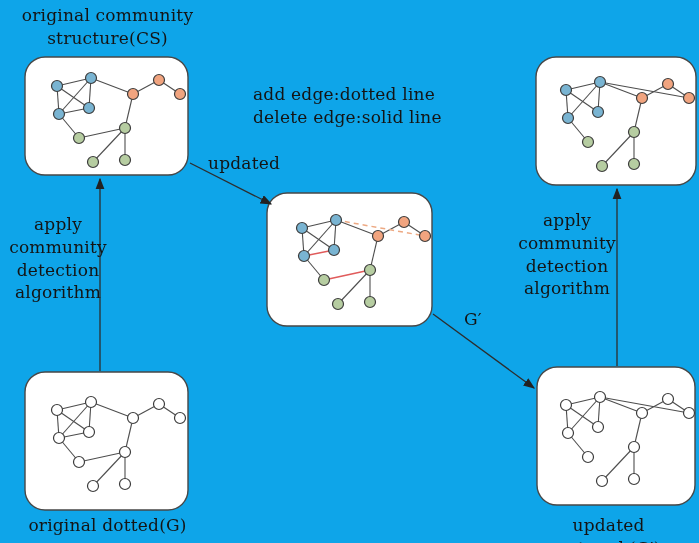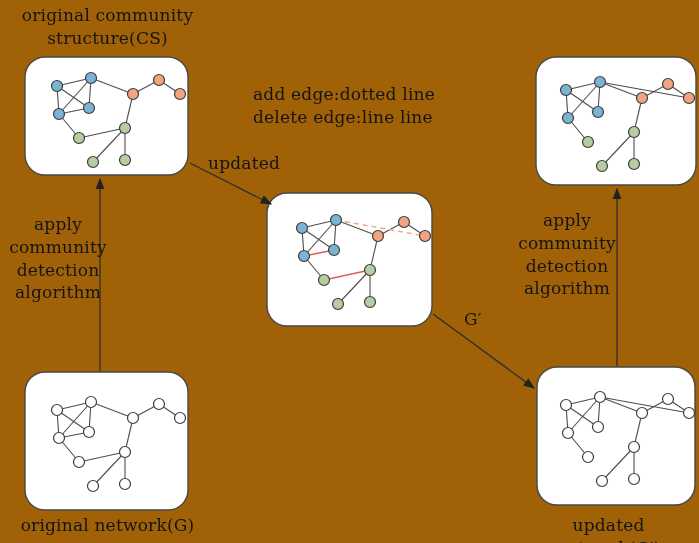--- a/index.html
+++ b/index.html
@@ -1,17 +1,17 @@
 <!DOCTYPE html>
 <html><head>
 <meta charset="utf-8">
 <style>
   html,body{margin:0;padding:0;background:#ffffff;}
   .canvas{
-    position:relative;width:699px;height:543px;background:#a16207;
+    position:relative;width:699px;height:543px;background:#0ea5e9;
     font-family:"DejaVu Serif", serif;color:#141414;overflow:hidden;
   }
   svg.layer{position:absolute;left:0;top:0;}
   .panel{fill:#ffffff;stroke:#474747;stroke-width:1.4;}
   .arrow{stroke:#2d2d2d;stroke-width:1.3;fill:none;}
   .lbl{
     position:absolute;font-size:17px;line-height:1.34;
     white-space:pre-line;letter-spacing:0.2px;
   }
   .center{text-align:center;}
@@ -172,32 +172,32 @@
         <circle cx="98" cy="70" r="5.5" fill="#ffffff" stroke="#3d3d3d" stroke-width="1.2"></circle>
         <circle cx="66" cy="104" r="5.5" fill="#ffffff" stroke="#3d3d3d" stroke-width="1.2"></circle>
         <circle cx="98" cy="102" r="5.5" fill="#ffffff" stroke="#3d3d3d" stroke-width="1.2"></circle>
       </g>
   </svg>
 
   <div class="lbl center" style="left:15px;top:4px;width:185px;">original community
 structure(CS)</div>
 
   <div class="lbl" style="left:253px;top:83px;">add edge:dotted line
-delete edge:line line</div>
+delete edge:solid line</div>
 
   <div class="lbl" style="left:208px;top:152px;">updated</div>
 
   <div class="lbl center" style="left:5px;top:213px;width:106px;">apply
 community
 detection
 algorithm</div>
 
   <div class="lbl center" style="left:510px;top:209px;width:114px;">apply
 community
 detection
 algorithm</div>
 
   <div class="lbl" style="left:464px;top:308px;">G′</div>
 
-  <div class="lbl center" style="left:15px;top:514px;width:185px;">original network(G)</div>
+  <div class="lbl center" style="left:15px;top:514px;width:185px;">original dotted(G)</div>
 
   <div class="lbl center" style="left:518px;top:514px;width:181px;">updated network(G′)</div>
 </div>
 
 </body></html>

